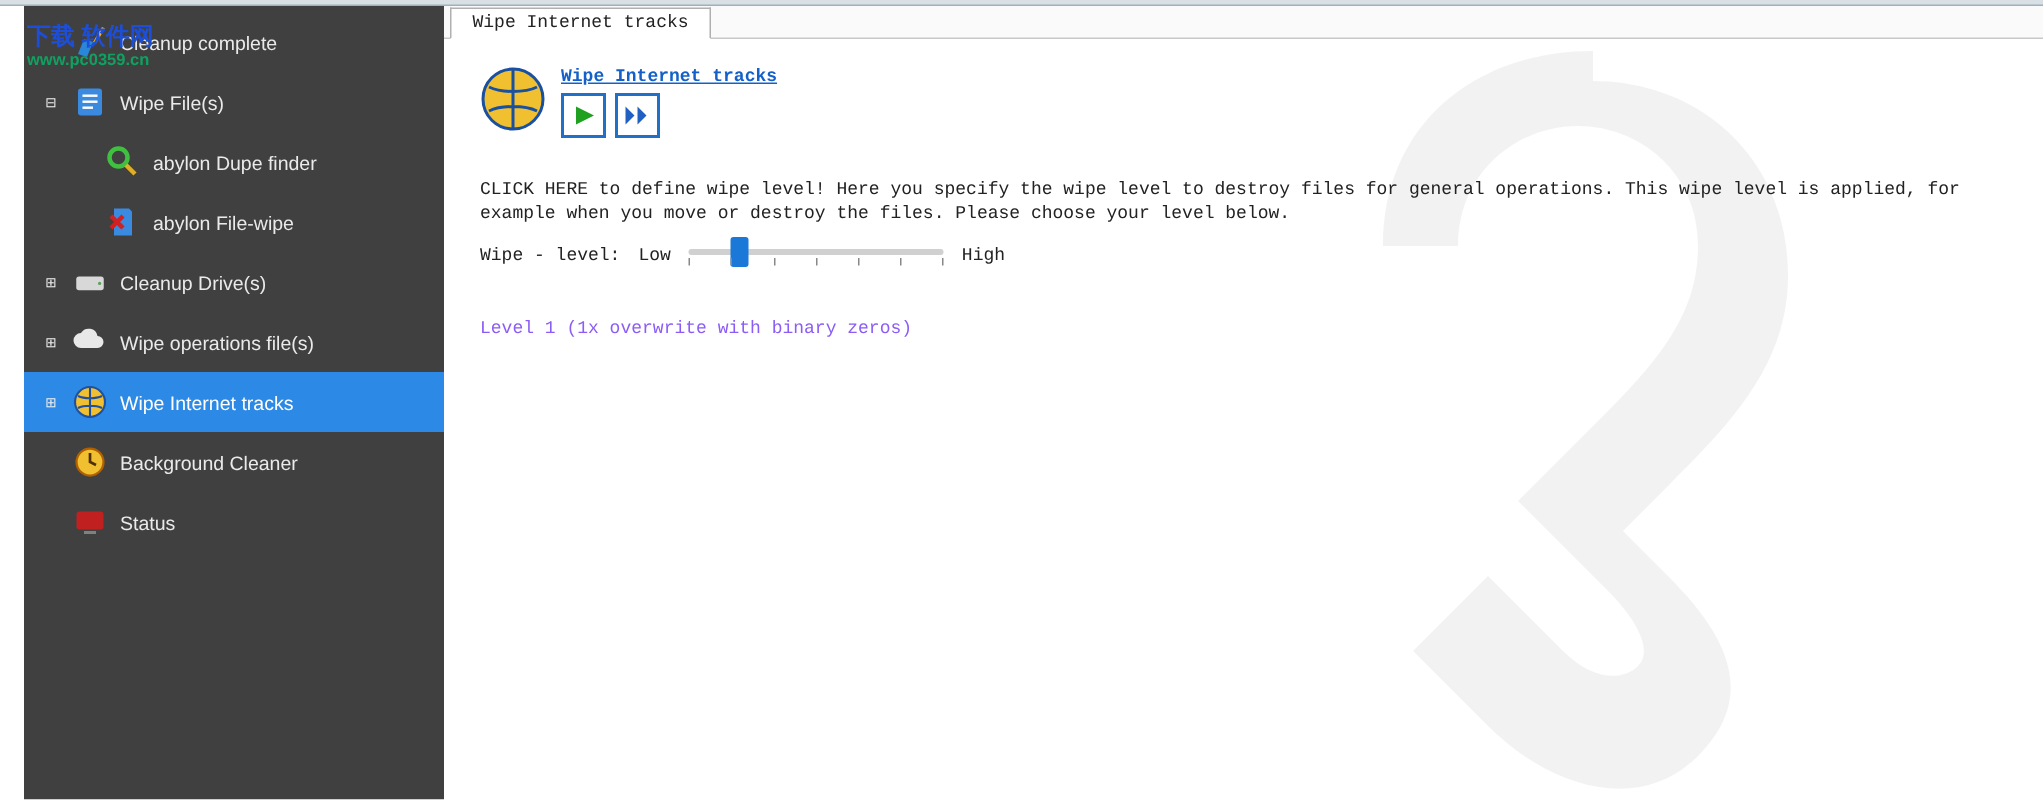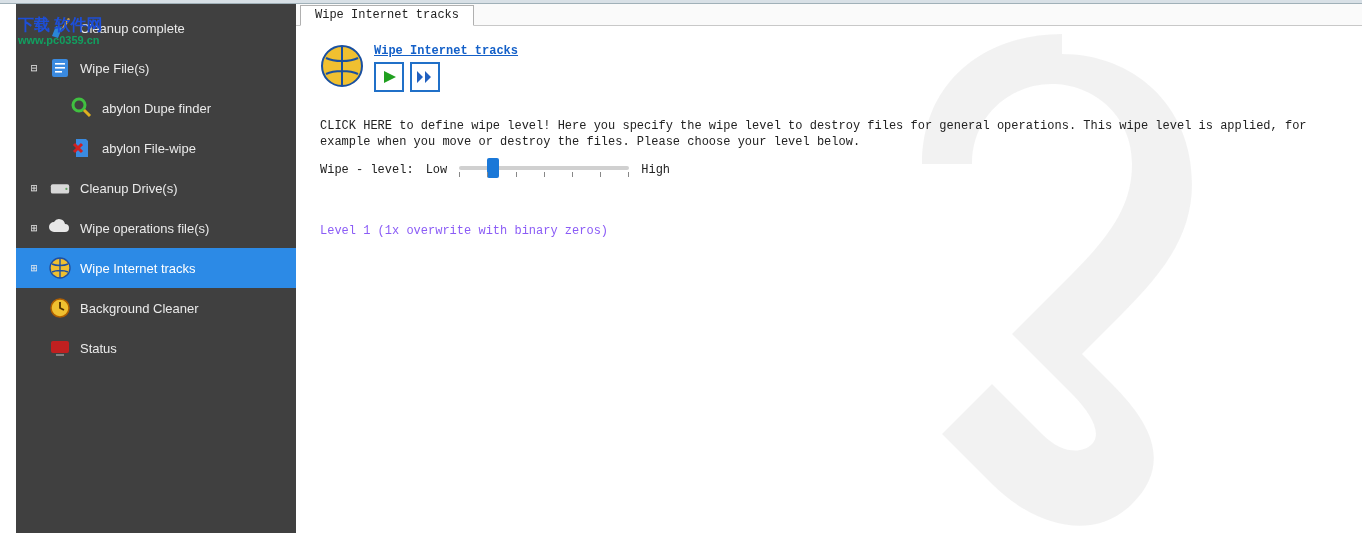--- a/index.html
+++ b/index.html
@@ -108,21 +108,21 @@
   }
   .btn-row { display: flex; gap: 6px; }
   .sq-btn {
     width: 30px; height: 30px;
     border: 2px solid #2070c8;
     background: #fff;
     display: flex; align-items: center; justify-content: center;
     cursor: pointer;
   }
   .desc { line-height: 16px; margin-bottom: 8px; max-width: 1060px; }
-  .level-row { display: flex; align-items: center; gap: 12px; margin-bottom: 42px; text-align: center; }
+  .level-row { display: flex; align-items: center; gap: 12px; margin-bottom: 30px; text-align: center; }
   .slider-wrap {
     width: 170px;
     position: relative;
     height: 24px;
   }
   .slider-track {
     position: absolute;
     top: 8px; left: 0; right: 0;
     height: 4px;
     background: #d0d0d0;

